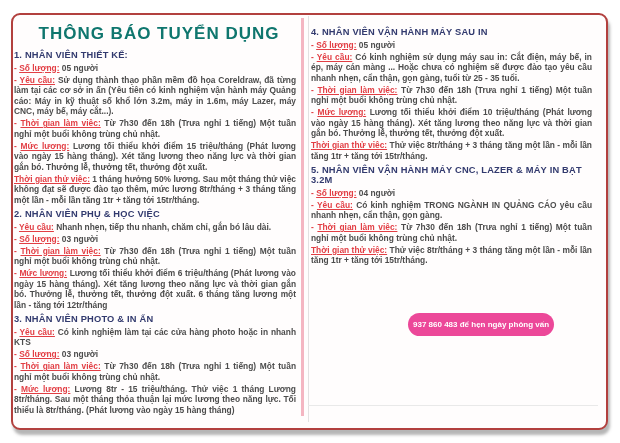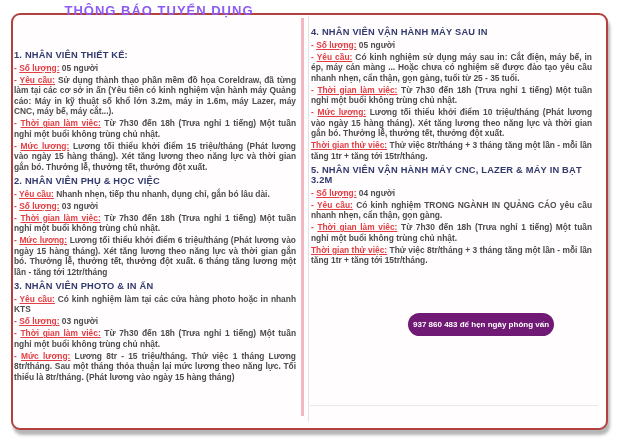--- a/index.html
+++ b/index.html
@@ -9,40 +9,40 @@
   }
   .sheet{
     position:absolute;left:11px;top:13px;width:593px;height:413px;
     border:2px solid #b2403e;border-radius:9px;background:#fffdfd;
     box-shadow:2px 5px 3px rgba(110,110,110,.5);
   }
   .divider-pink{position:absolute;left:301px;top:18px;height:398px;width:3px;background:#f4b6c2;}
   .divider-gray{position:absolute;left:308px;top:16px;height:406px;width:1px;background:#e2e2e2;}
   .fold-line{position:absolute;left:308px;top:405px;width:290px;height:1px;background:#e9e9e9;}
   .title{
-    position:absolute;left:18px;top:3px;width:282px;text-align:center;
-    font-size:13px;font-weight:bold;color:#8b5cf6;letter-spacing:1px;white-space:nowrap;
+    position:absolute;left:18px;top:24px;width:282px;text-align:center;
+    font-size:17px;font-weight:bold;color:#0f766e;letter-spacing:1px;white-space:nowrap;
   }
   .col{position:absolute;width:282px;}
   .col-left{left:14px;top:46px;}
   .col-right{left:311px;top:23px;width:281px;}
   .sec{margin:0 0 4px 0;}
   .sec-title{
     font-size:9.3px;font-weight:bold;color:#323a6e;margin:4px 0 2.5px 0;letter-spacing:.2px;
   }
   .field{
     font-size:8.4px;line-height:10.5px;font-weight:bold;color:#4c4c4c;
     margin:0 0 1.5px 0;text-align:justify;
   }
   .lab{
     color:#e23e44;text-decoration:underline;text-decoration-thickness:1px;text-underline-offset:1px;margin-top:38px;
   }
   .pre{color:#e23e44;}
   .contact-btn{
-    position:absolute;left:408px;top:313px;background:#701a75;color:#ffffff;
+    position:absolute;left:408px;top:313px;background:#ec4899;color:#ffffff;
     font-size:8px;font-weight:bold;line-height:13px;padding:5px 5px;border-radius:12px;
     white-space:nowrap;border:none;
   }
 </style>
 </head>
 <body>
 
 <div class="page">
   <div class="sheet"></div>
   <div class="divider-pink"></div>
@@ -52,25 +52,26 @@
   <div class="title">THÔNG BÁO TUYỂN DỤNG</div>
 
   <div class="col col-left">
 
     <div class="sec">
       <div class="sec-title">1. NHÂN VIÊN THIẾT KẾ:</div>
       <p class="field"><span class="pre">- </span><span class="lab">Số lượng:</span> <span class="txt">05 người</span></p>
       <p class="field"><span class="pre">- </span><span class="lab">Yêu cầu:</span> <span class="txt">Sử dụng thành thạo phần mềm đồ họa Coreldraw, đã từng làm tại các cơ sở in ấn (Yêu tiên có kinh nghiệm vận hành máy Quảng cáo: Máy in kỹ thuật số khổ lớn 3.2m, máy in 1.6m, máy Lazer, máy CNC, máy bế, máy cắt...).</span></p>
       <p class="field"><span class="pre">- </span><span class="lab">Thời gian làm việc:</span> <span class="txt">Từ 7h30 đến 18h (Trưa nghỉ 1 tiếng) Một tuần nghỉ một buổi không trùng chủ nhật.</span></p>
       <p class="field"><span class="pre">- </span><span class="lab">Mức lương:</span> <span class="txt">Lương tối thiểu khởi điểm 15 triệu/tháng (Phát lương vào ngày 15 hàng tháng). Xét tăng lương theo năng lực và thời gian gắn bó. Thưởng lễ, thưởng tết, thưởng đột xuất.</span></p>
+      <p class="field"><span class="pre"></span><span class="lab">Thời gian thử việc:</span> <span class="txt">1 tháng hưởng 50% lương. Sau một tháng thử việc không đạt sẽ được đào tạo thêm, mức lương 8tr/tháng + 3 tháng tăng một lần - mỗi lần tăng 1tr + tăng tới 15tr/tháng.</span></p>
     </div>
 
     <div class="sec">
       <div class="sec-title">2. NHÂN VIÊN PHỤ &amp; HỌC VIỆC</div>
-      <p class="field"><span class="pre">- </span><span class="lab">Yêu cầu:</span> <span class="txt">Nhanh nhẹn, tiếp thu nhanh, dụng chỉ, gắn bó lâu dài.</span></p>
+      <p class="field"><span class="pre">- </span><span class="lab">Yêu cầu:</span> <span class="txt">Nhanh nhẹn, tiếp thu nhanh, chăm chỉ, gắn bó lâu dài.</span></p>
       <p class="field"><span class="pre">- </span><span class="lab">Số lượng:</span> <span class="txt">03 người</span></p>
       <p class="field"><span class="pre">- </span><span class="lab">Thời gian làm việc:</span> <span class="txt">Từ 7h30 đến 18h (Trưa nghỉ 1 tiếng) Một tuần nghỉ một buổi không trùng chủ nhật.</span></p>
       <p class="field"><span class="pre">- </span><span class="lab">Mức lương:</span> <span class="txt">Lương tối thiểu khởi điểm 6 triệu/tháng (Phát lương vào ngày 15 hàng tháng). Xét tăng lương theo năng lực và thời gian gắn bó. Thưởng lễ, thưởng tết, thưởng đột xuất. 6 tháng tăng lương một lần - tăng tới 12tr/tháng</span></p>
     </div>
 
     <div class="sec">
       <div class="sec-title">3. NHÂN VIÊN PHOTO &amp; IN ẤN</div>
       <p class="field"><span class="pre">- </span><span class="lab">Yêu cầu:</span> <span class="txt">Có kinh nghiệm làm tại các cửa hàng photo hoặc in nhanh KTS</span></p>
       <p class="field"><span class="pre">- </span><span class="lab">Số lượng:</span> <span class="txt">03 người</span></p>
       <p class="field"><span class="pre">- </span><span class="lab">Thời gian làm việc:</span> <span class="txt">Từ 7h30 đến 18h (Trưa nghỉ 1 tiếng) Một tuần nghỉ một buổi không trùng chủ nhật.</span></p>

